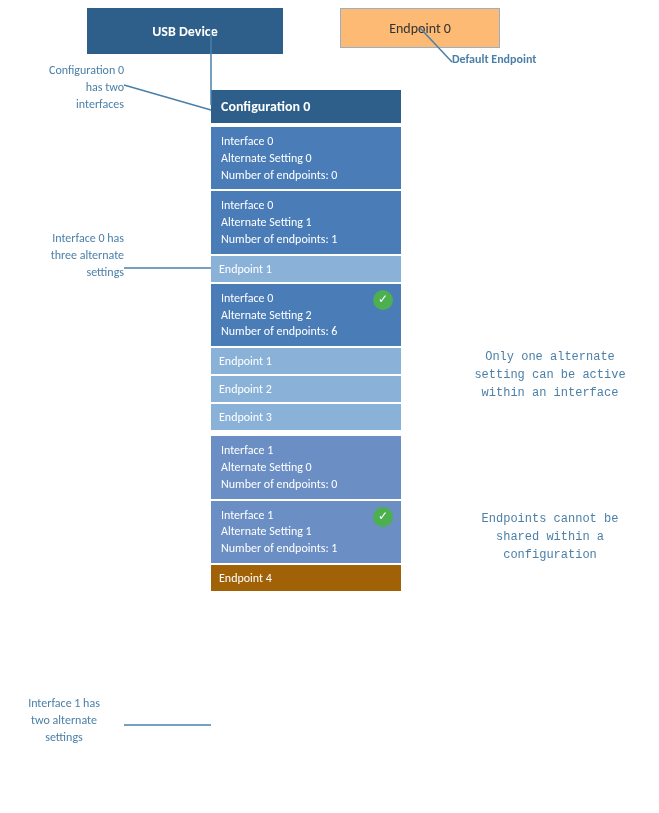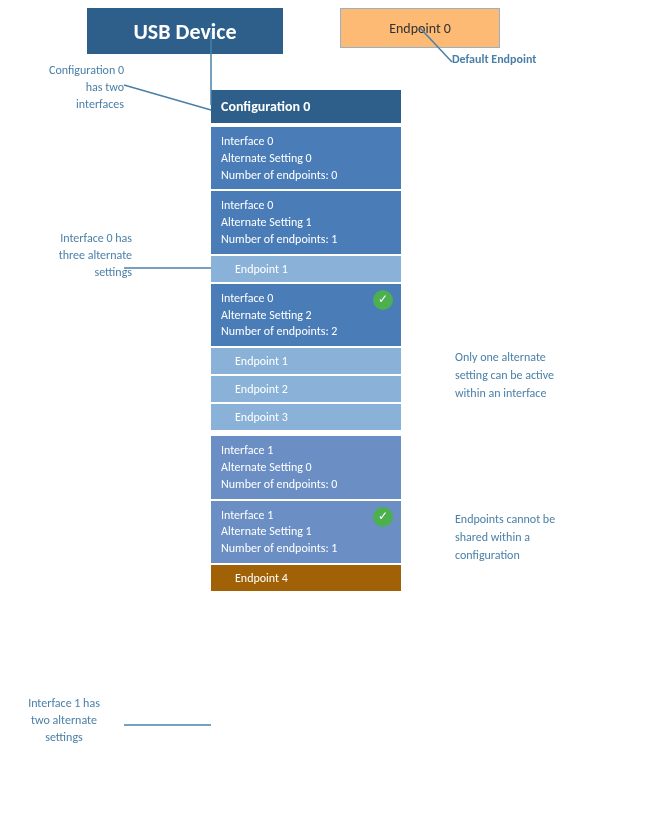--- a/index.html
+++ b/index.html
@@ -20,21 +20,21 @@
       left: 87px;
       width: 196px;
       height: 46px;
       background: #2e5f8a;
       display: flex;
       align-items: center;
       justify-content: center;
     }
     .usb-device-box span {
       color: #fff;
-      font-size: 22px;
+      font-size: 14px;
       font-weight: 600;
     }
 
     
     .endpoint0-box {
       position: absolute;
       top: 8px;
       left: 340px;
       width: 160px;
       height: 40px;
@@ -98,21 +98,21 @@
       display: flex;
       align-items: center;
       justify-content: center;
       color: #fff;
       font-size: 12px;
     }
 
     
     .endpoint-block {
       background: #8ab2d8;
-      padding: 6px 24px;
+      padding: 6px 8px;
       margin-bottom: 2px;
       color: #fff;
       font-size: 12px;
     }
 
     
     .group-spacer {
       height: 4px;
     }
 
@@ -124,21 +124,22 @@
       line-height: 1.4;
       text-align: center;
     }
 
     
     .annotation-right {
       position: absolute;
       color: #4a7fa8;
       font-size: 12px;
       line-height: 1.5;
-      text-align: left;
+      text-align: center;
+      font-family: Liberation Mono, monospace;
     }
 
     
     .connector-svg {
       position: absolute;
       top: 0;
       left: 0;
       width: 659px;
       height: 813px;
       pointer-events: none;
@@ -154,21 +155,21 @@
 <div class="endpoint0-box">
   <span>Endpoint 0</span>
 </div>
 
 <div class="default-endpoint-label">Default Endpoint</div>
 
 <div class="annotation" style="left:4px; top:62px; width:120px; text-align:right;">
   Configuration 0<br>has two<br>interfaces
 </div>
 
-<div class="annotation" style="left:12px; top:230px; width:120px; text-align:right;">
+<div class="annotation" style="left:4px; top:230px; width:120px; text-align:right;">
   Interface 0 has<br>three alternate<br>settings
 </div>
 
 <div class="annotation" style="left:4px; top:695px; width:120px; ">
   Interface 1 has<br>two alternate<br>settings
 </div>
 
 <div class="annotation-right" style="left:455px; top:348px; width:190px;">
   Only one alternate<br>setting can be active<br>within an interface
 </div>
@@ -191,21 +192,21 @@
     <div>Interface 0</div>
     <div>Alternate Setting 1</div>
     <div>Number of endpoints: 1</div>
   </div>
   <div class="endpoint-block">Endpoint 1</div>
 
   <div class="interface-block">
     <div class="check">✓</div>
     <div>Interface 0</div>
     <div>Alternate Setting 2</div>
-    <div>Number of endpoints: 2</div>
+    <div>Number of endpoints: 6</div>
   </div>
   <div class="endpoint-block">Endpoint 1</div>
   <div class="endpoint-block">Endpoint 2</div>
   <div class="endpoint-block">Endpoint 3</div>
 
   <div class="group-spacer"></div>
 
   <div class="interface-block" style="background:#6b8fc4;">
     <div>Interface 1</div>
     <div>Alternate Setting 0</div>

